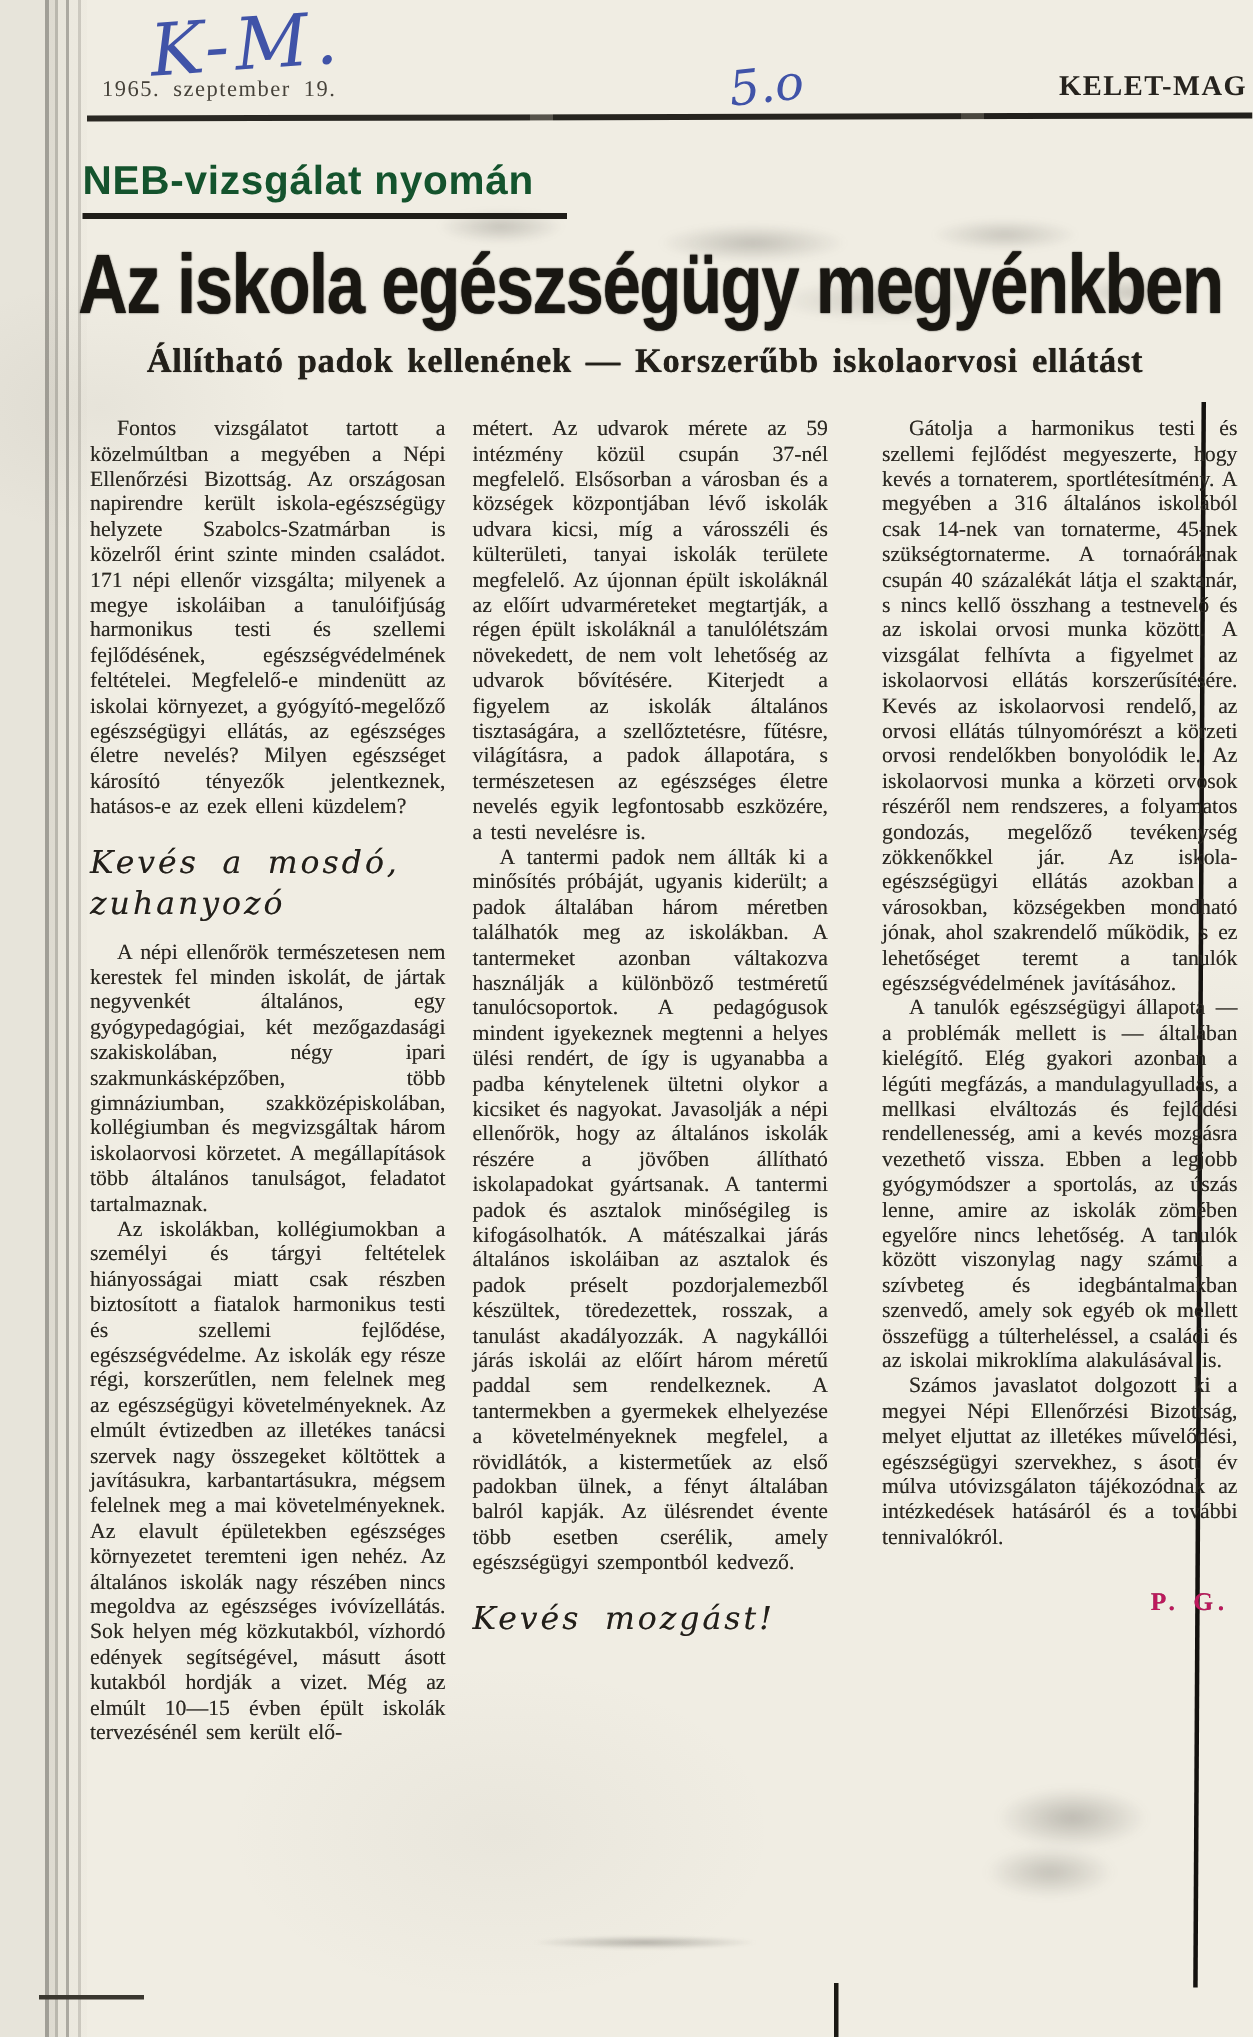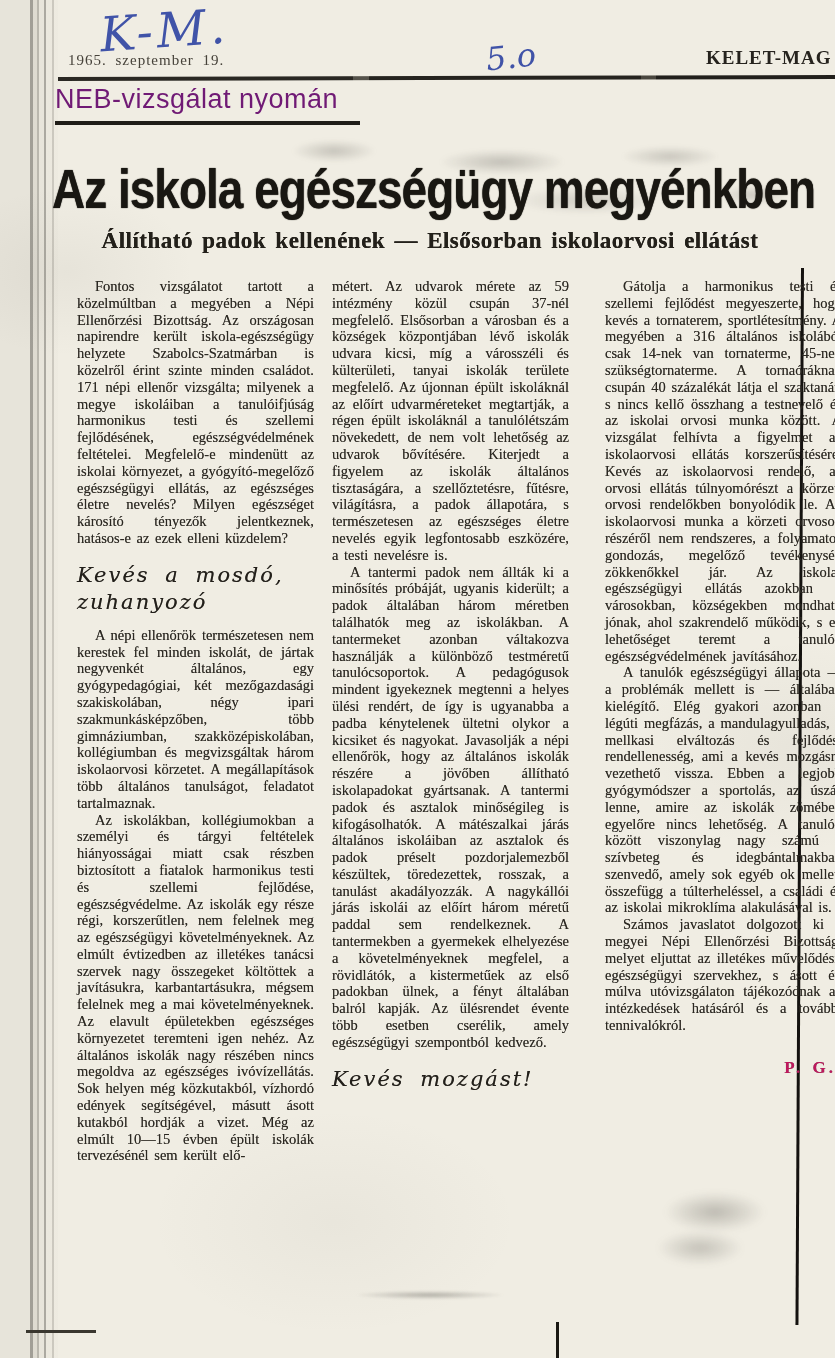--- a/index.html
+++ b/index.html
@@ -53,23 +53,23 @@
   
   .dateline{
     position:absolute;left:68px;top:52px;font-size:15px;color:#46423a;
     letter-spacing:1px;word-spacing:4px;
   }
   .masthead{
     position:absolute;left:706px;top:47px;font-size:19px;font-weight:bold;
     color:#26231e;letter-spacing:1px;white-space:nowrap;
   }
   .kicker{
-    position:absolute;left:55px;top:84px;
-    font-family:"Liberation Sans", sans-serif;font-weight:normal;
-    font-size:27px;color:#701a75;letter-spacing:0.5px;
+    position:absolute;left:55px;top:105px;
+    font-family:"Liberation Sans", sans-serif;font-weight:bold;
+    font-size:27px;color:#14532d;letter-spacing:0.5px;
     border-bottom:4px solid #1f1d18;padding:0 22px 6px 0;
   }
   .headline{
     position:absolute;left:52px;top:156px;margin:0;
     font-family:"Liberation Sans", sans-serif;font-weight:bold;
     font-size:46px;color:#191712;letter-spacing:-1px;white-space:nowrap;
     transform:scaleY(1.22);transform-origin:left top;
     text-shadow:0 0 1px #191712;
   }
   .subheadline{
@@ -77,21 +77,20 @@
     font-weight:bold;font-size:23px;color:#23201a;letter-spacing:0.5px;word-spacing:3px;
     text-shadow:0 0 0.5px #23201a;
   }
 
   
   .col{
     position:absolute;top:278px;width:237px;
     font-size:14.5px;line-height:16.8px;color:#2b2822;
     text-align:justify;word-spacing:2px;
     text-shadow:0 0 0.4px rgba(43,40,34,.6);
-    margin-left:17px;
   }
   .col-1{left:60px;}
   .col-2{left:315px;}
   .col-3{left:588px;}
   .col p{margin:0;}
   .col p.indent{text-indent:18px;}
   .subhead{
     font-family:"DejaVu Serif", serif;font-style:italic;font-weight:normal;
     font-size:21px;line-height:27px;letter-spacing:2px;word-spacing:7px;
     margin:15px 0 11px 0;color:#221f1a;text-align:left;
@@ -148,21 +147,21 @@
   <div class="tick-bottomleft"></div>
 
   <div class="handwriting hw-km">K-M.</div>
   <div class="handwriting hw-num">5.o</div>
 
   <div class="dateline">1965. szeptember 19.</div>
   <div class="masthead">KELET-MAG</div>
   <div class="rule-h"></div>
   <div class="kicker">NEB-vizsgálat nyomán</div>
   <h1 class="headline">Az iskola egészségügy megyénkben</h1>
-  <div class="subheadline">Állítható padok kellenének — Elsősorban iskolaorvosi ellátást</div>
+  <div class="subheadline">Állítható padok kellenének — Korszerűbb iskolaorvosi ellátást</div>
 
   <div class="col col-1">
     <p class="indent">Fontos vizsgálatot tartott a közelmúltban a megyében a Népi Ellenőrzési Bizottság. Az országosan napirendre került iskola-egészségügy helyzete Szabolcs-Szatmárban is közelről érint szinte minden családot. 171 népi ellenőr vizsgálta; milyenek a megye iskoláiban a tanulóifjúság harmonikus testi és szellemi fejlődésének, egészségvédelmének feltételei. Megfelelő-e mindenütt az iskolai környezet, a gyógyító-megelőző egészségügyi ellátás, az egészséges életre nevelés? Milyen egészséget károsító tényezők jelentkeznek, hatásos-e az ezek elleni küzdelem?</p>
     <h2 class="subhead">Kevés a mosdó, zuhanyozó</h2>
     <p class="indent">A népi ellenőrök természetesen nem kerestek fel minden iskolát, de jártak negyvenkét általános, egy gyógypedagógiai, két mezőgazdasági szakiskolában, négy ipari szakmunkásképzőben, több gimnáziumban, szakközépiskolában, kollégiumban és megvizsgáltak három iskolaorvosi körzetet. A megállapítások több általános tanulságot, feladatot tartalmaznak.</p>
     <p class="indent">Az iskolákban, kollégiumokban a személyi és tárgyi feltételek hiányosságai miatt csak részben biztosított a fiatalok harmonikus testi és szellemi fejlődése, egészségvédelme. Az iskolák egy része régi, korszerűtlen, nem felelnek meg az egészségügyi követelményeknek. Az elmúlt évtizedben az illetékes tanácsi szervek nagy összegeket költöttek a javításukra, karbantartásukra, mégsem felelnek meg a mai követelményeknek. Az elavult épületekben egészséges környezetet teremteni igen nehéz. Az általános iskolák nagy részében nincs megoldva az egészséges ivóvízellátás. Sok helyen még közkutakból, vízhordó edények segítségével, másutt ásott kutakból hordják a vizet. Még az elmúlt 10—15 évben épült iskolák tervezésénél sem került elő-</p>
   </div>
 
   <div class="col col-2">
     <p>métert. Az udvarok mérete az 59 intézmény közül csupán 37-nél megfelelő. Elsősorban a városban és a községek központjában lévő iskolák udvara kicsi, míg a városszéli és külterületi, tanyai iskolák területe megfelelő. Az újonnan épült iskoláknál az előírt udvarméreteket megtartják, a régen épült iskoláknál a tanulólétszám növekedett, de nem volt lehetőség az udvarok bővítésére. Kiterjedt a figyelem az iskolák általános tisztaságára, a szellőztetésre, fűtésre, világításra, a padok állapotára, s természetesen az egészséges életre nevelés egyik legfontosabb eszközére, a testi nevelésre is.</p>

